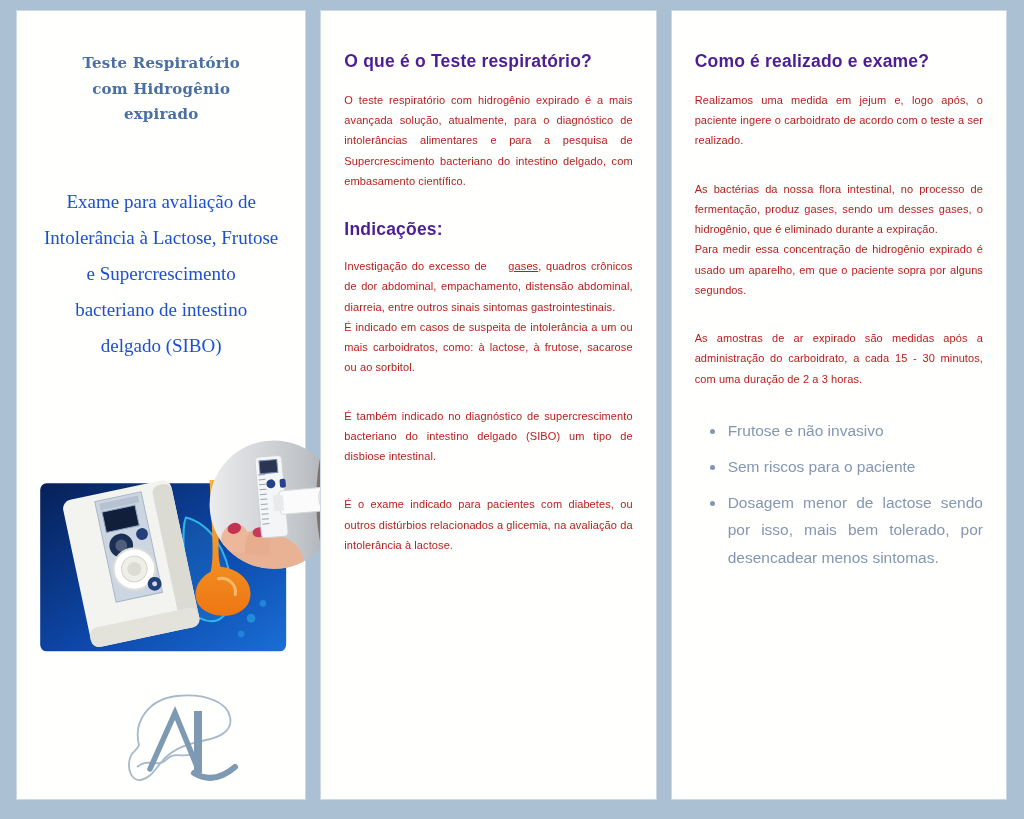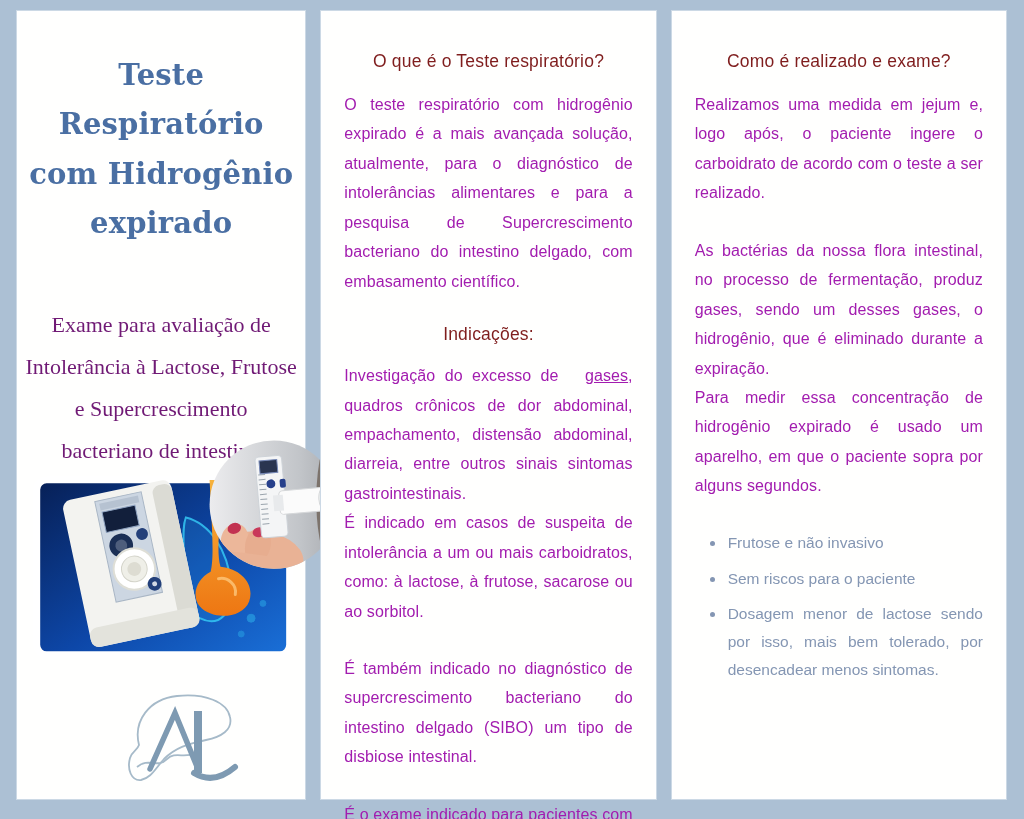--- a/index.html
+++ b/index.html
@@ -14,39 +14,39 @@
   }
   .panel{
     background:#fffffe;flex:1;position:relative;box-sizing:border-box;
     border:1px solid #ccd9e5;
     box-shadow:inset 0 0 0 2px rgba(255,255,255,.8);
   }
   
   .panel.left{text-align:center;}
   .p1-title{
     margin:40px 8px 0;
-    font-family:"DejaVu Serif",serif;font-weight:bold;font-size:29px;
+    font-family:"DejaVu Serif",serif;font-weight:bold;font-size:15px;
     color:#4a6fa3;line-height:1.7;white-space:pre-line;letter-spacing:.2px;
   }
   .p1-sub{
     margin:56px 6px 0;
-    font-family:"Liberation Serif",serif;font-size:22px;
-    color:#701a75;line-height:1.9;white-space:pre-line;
+    font-family:"Liberation Serif",serif;font-size:19px;
+    color:#1d4ed8;line-height:1.9;white-space:pre-line;
   }
   .photo-wrap{position:absolute;left:-1px;top:428px;width:324px;height:228px;}
   .logo-wrap{position:absolute;left:92px;top:674px;width:132px;height:108px;}
   
   .panel.textcol{padding:40px 23px 0;text-align:left;}
   .h-sec{
-    font-size:17.5px;font-weight:normal;color:#7f1d1d;letter-spacing:.2px;
-    margin:0 0 16px;text-align:center;
+    font-size:17.5px;font-weight:bold;color:#4c1d95;letter-spacing:.2px;
+    margin:0 0 16px;text-align:left;
   }
   .h-sec.first{margin-bottom:18px;}
   .body-p{
-    font-size:16px;color:#a21caf;line-height:1.84;letter-spacing:.1px;
+    font-size:11px;color:#b91c1c;line-height:1.84;letter-spacing:.1px;
     text-align:justify;white-space:pre-line;margin:0 0 28px;
   }
   .u{text-decoration:underline;margin-left:17px;}
   .h-mid{margin-top:19px;}
   .adv-list{
     margin:26px 0 0;padding:0 0 0 31px;color:#8496b3;
     font-size:15.5px;line-height:1.8;
   }
   .adv-list li{margin-bottom:8px;text-align:justify;padding-left:2px;}
   .h-adv{margin-top:12px;}
@@ -183,20 +183,21 @@
 
     <p class="body-p">É também indicado no diagnóstico de supercrescimento bacteriano do intestino delgado (SIBO) um tipo de disbiose intestinal.</p>
     <p class="body-p">É o exame indicado para pacientes com diabetes, ou outros distúrbios relacionados a glicemia, na avaliação da intolerância à lactose.</p>
   </section>
 
   <section class="panel textcol">
     <h2 class="h-sec first">Como é realizado e exame?</h2>
     <p class="body-p">Realizamos uma medida em jejum e, logo após, o paciente ingere o carboidrato de acordo com o teste a ser realizado.</p>
     <p class="body-p">As bactérias da nossa flora intestinal, no processo de fermentação, produz gases, sendo um desses gases, o hidrogênio, que é eliminado durante a expiração.
 Para medir essa concentração de hidrogênio expirado é usado um aparelho, em que o paciente sopra por alguns segundos.</p>
+    <p class="body-p">As amostras de ar expirado são medidas após a administração do carboidrato, a cada 15 - 30 minutos, com  uma duração de 2 a 3 horas.</p>
 
     <ul class="adv-list">
       <li>Frutose e não invasivo</li>
       <li>Sem riscos para o paciente</li>
       <li>Dosagem menor  de lactose sendo por isso, mais bem tolerado, por desencadear menos sintomas.</li>
     </ul>
   </section>
 
 </div>
 

